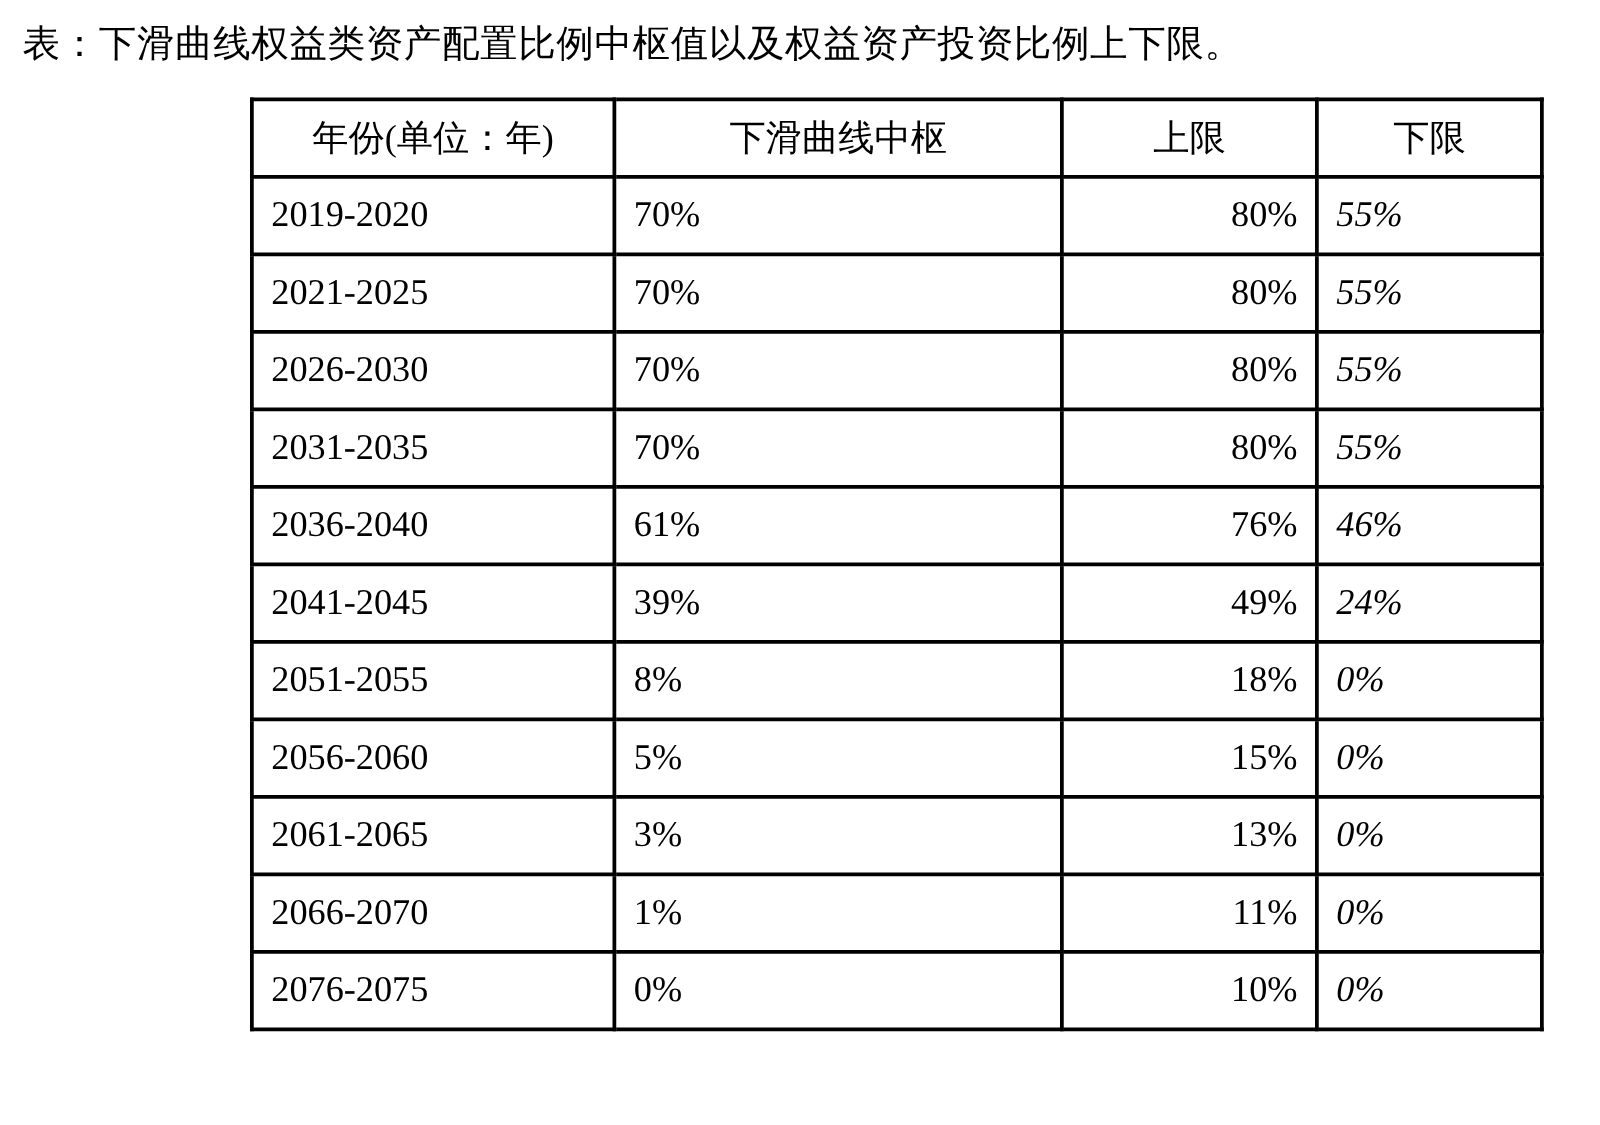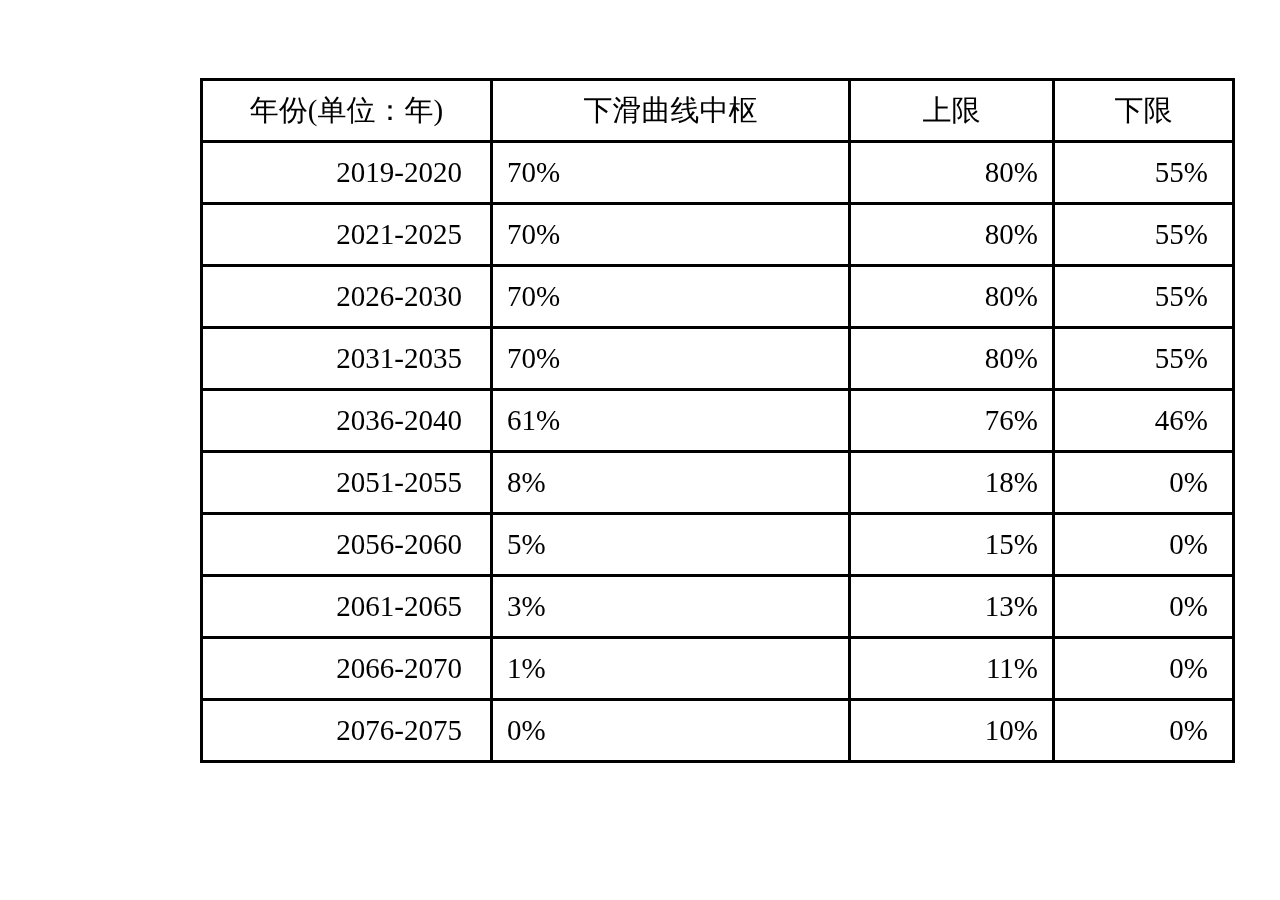--- a/index.html
+++ b/index.html
@@ -52,30 +52,31 @@
   }
   table.data-table thead th {
     text-align: center;
     font-size: 29px;
   }
   col.c-year   { width: 290px; }
   col.c-center { width: 358px; }
   col.c-upper  { width: 204px; }
   col.c-lower  { width: 180px; }
 
-  tbody td.year   { text-align: right;  padding-right: 28px; }
+  tbody td.year   {  padding-right: 28px; }
   tbody td.center { text-align: left; }
   tbody td.upper  { text-align: right;  }
-  tbody td.lower  { text-align: right;  padding-right: 24px; }
+  tbody td.lower  {  padding-right: 24px; font-style: italic; }
 </style>
 </head>
 <body>
 
 <div class="page">
 
+  <div class="caption">表：下滑曲线权益类资产配置比例中枢值以及权益资产投资比例上下限。</div>
 
   <div class="table-wrap">
     <table class="data-table">
       <colgroup>
         <col class="c-year">
         <col class="c-center">
         <col class="c-upper">
         <col class="c-lower">
       </colgroup>
       <thead>
@@ -111,20 +112,26 @@
           <td class="upper">80%</td>
           <td class="lower">55%</td>
         </tr>
         <tr>
           <td class="year">2036-2040</td>
           <td class="center">61%</td>
           <td class="upper">76%</td>
           <td class="lower">46%</td>
         </tr>
         <tr>
+          <td class="year">2041-2045</td>
+          <td class="center">39%</td>
+          <td class="upper">49%</td>
+          <td class="lower">24%</td>
+        </tr>
+        <tr>
           <td class="year">2051-2055</td>
           <td class="center">8%</td>
           <td class="upper">18%</td>
           <td class="lower">0%</td>
         </tr>
         <tr>
           <td class="year">2056-2060</td>
           <td class="center">5%</td>
           <td class="upper">15%</td>
           <td class="lower">0%</td>

